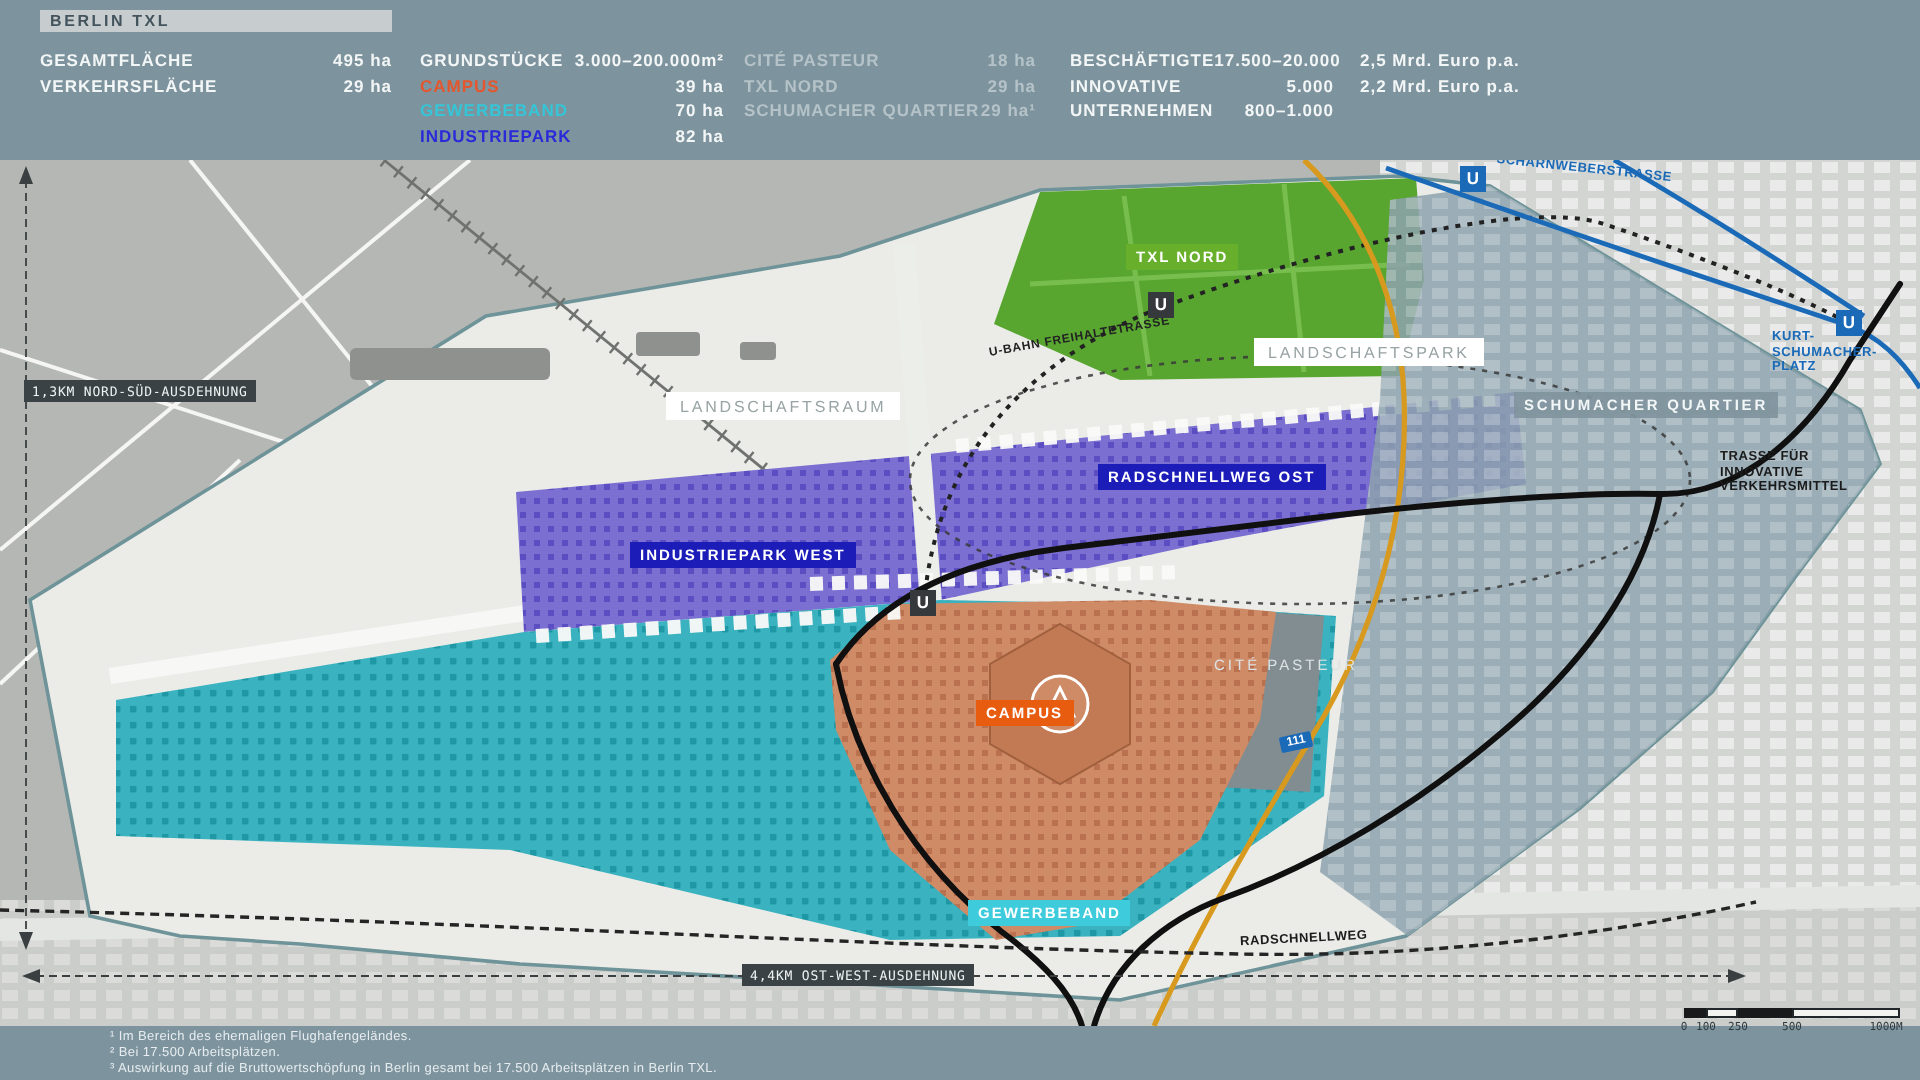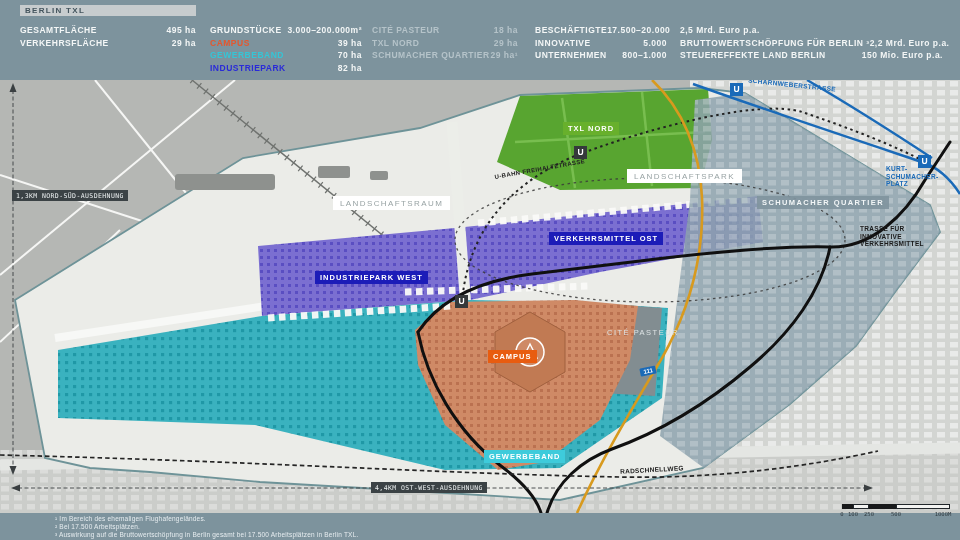--- a/index.html
+++ b/index.html
@@ -113,26 +113,21 @@
         <div class="row">
             <span class="lbl">UNTERNEHMEN</span>
             <span class="val">800–1.000</span>
           </div>
       </div>
       <div class="col" style="left:148px;width:263px;">
         <div class="row">
             <span class="val">2,5 Mrd. Euro p.a.</span>
           </div>
         <div class="row">
-            <span class="lbl">BRUTTOWERTSCHÖPFUNG FÜR BERLIN ³</span>
             <span class="val">2,2 Mrd. Euro p.a.</span>
-          </div>
-        <div class="row">
-            <span class="lbl">STEUEREFFEKTE LAND BERLIN</span>
-            <span class="val">150 Mio. Euro p.a.</span>
           </div>
       </div>
     </div>
   </div>
 
   <div class="map">
     <svg width="960" height="433" viewBox="0 0 960 433">
       <defs>
         <pattern id="p-purple" width="7" height="7" patternUnits="userSpaceOnUse">
           <rect width="7" height="7" fill="#7b6fd1"></rect>
@@ -236,21 +231,21 @@
         <path d="M13,3 L9.5,12 L16.5,12 Z" fill="#3a3f41"></path>
         <path d="M13,395 L9.5,386 L16.5,386 Z" fill="#3a3f41"></path>
         <path d="M11,408 L20,404.5 L20,411.5 Z" fill="#3a3f41"></path>
         <path d="M873,408 L864,404.5 L864,411.5 Z" fill="#3a3f41"></path>
       </g>
     </svg>
 
     <div class="mlabel chip-white" style="left:333px;top:116px;">LANDSCHAFTSRAUM</div>
     <div class="mlabel chip-white" style="left:627px;top:89px;">LANDSCHAFTSPARK</div>
     <div class="mlabel chip chip-green" style="left:563px;top:42px;">TXL NORD</div>
-    <div class="mlabel chip chip-blue" style="left:549px;top:152px;">VERKEHRSMITTEL OST</div>
+    <div class="mlabel chip chip-blue" style="left:549px;top:152px;">RADSCHNELLWEG OST</div>
     <div class="mlabel chip chip-blue" style="left:315px;top:191px;">INDUSTRIEPARK WEST</div>
     <div class="mlabel chip chip-orange" style="left:488px;top:270px;">CAMPUS</div>
     <div class="mlabel chip chip-cyan" style="left:484px;top:370px;">GEWERBEBAND</div>
     <div class="mlabel chip chip-gray" style="left:757px;top:116px;">SCHUMACHER QUARTIER</div>
     <div class="mlabel txt-gray" style="left:607px;top:248px;">CITÉ PASTEUR</div>
 
     <div class="mlabel street street-blue" style="left:748px;top:1px;transform:rotate(6deg);">SCHARNWEBERSTRASSE</div>
     <div class="mlabel street street-blue" style="left:886px;top:85px;">KURT-
 SCHUMACHER-
 PLATZ</div>

